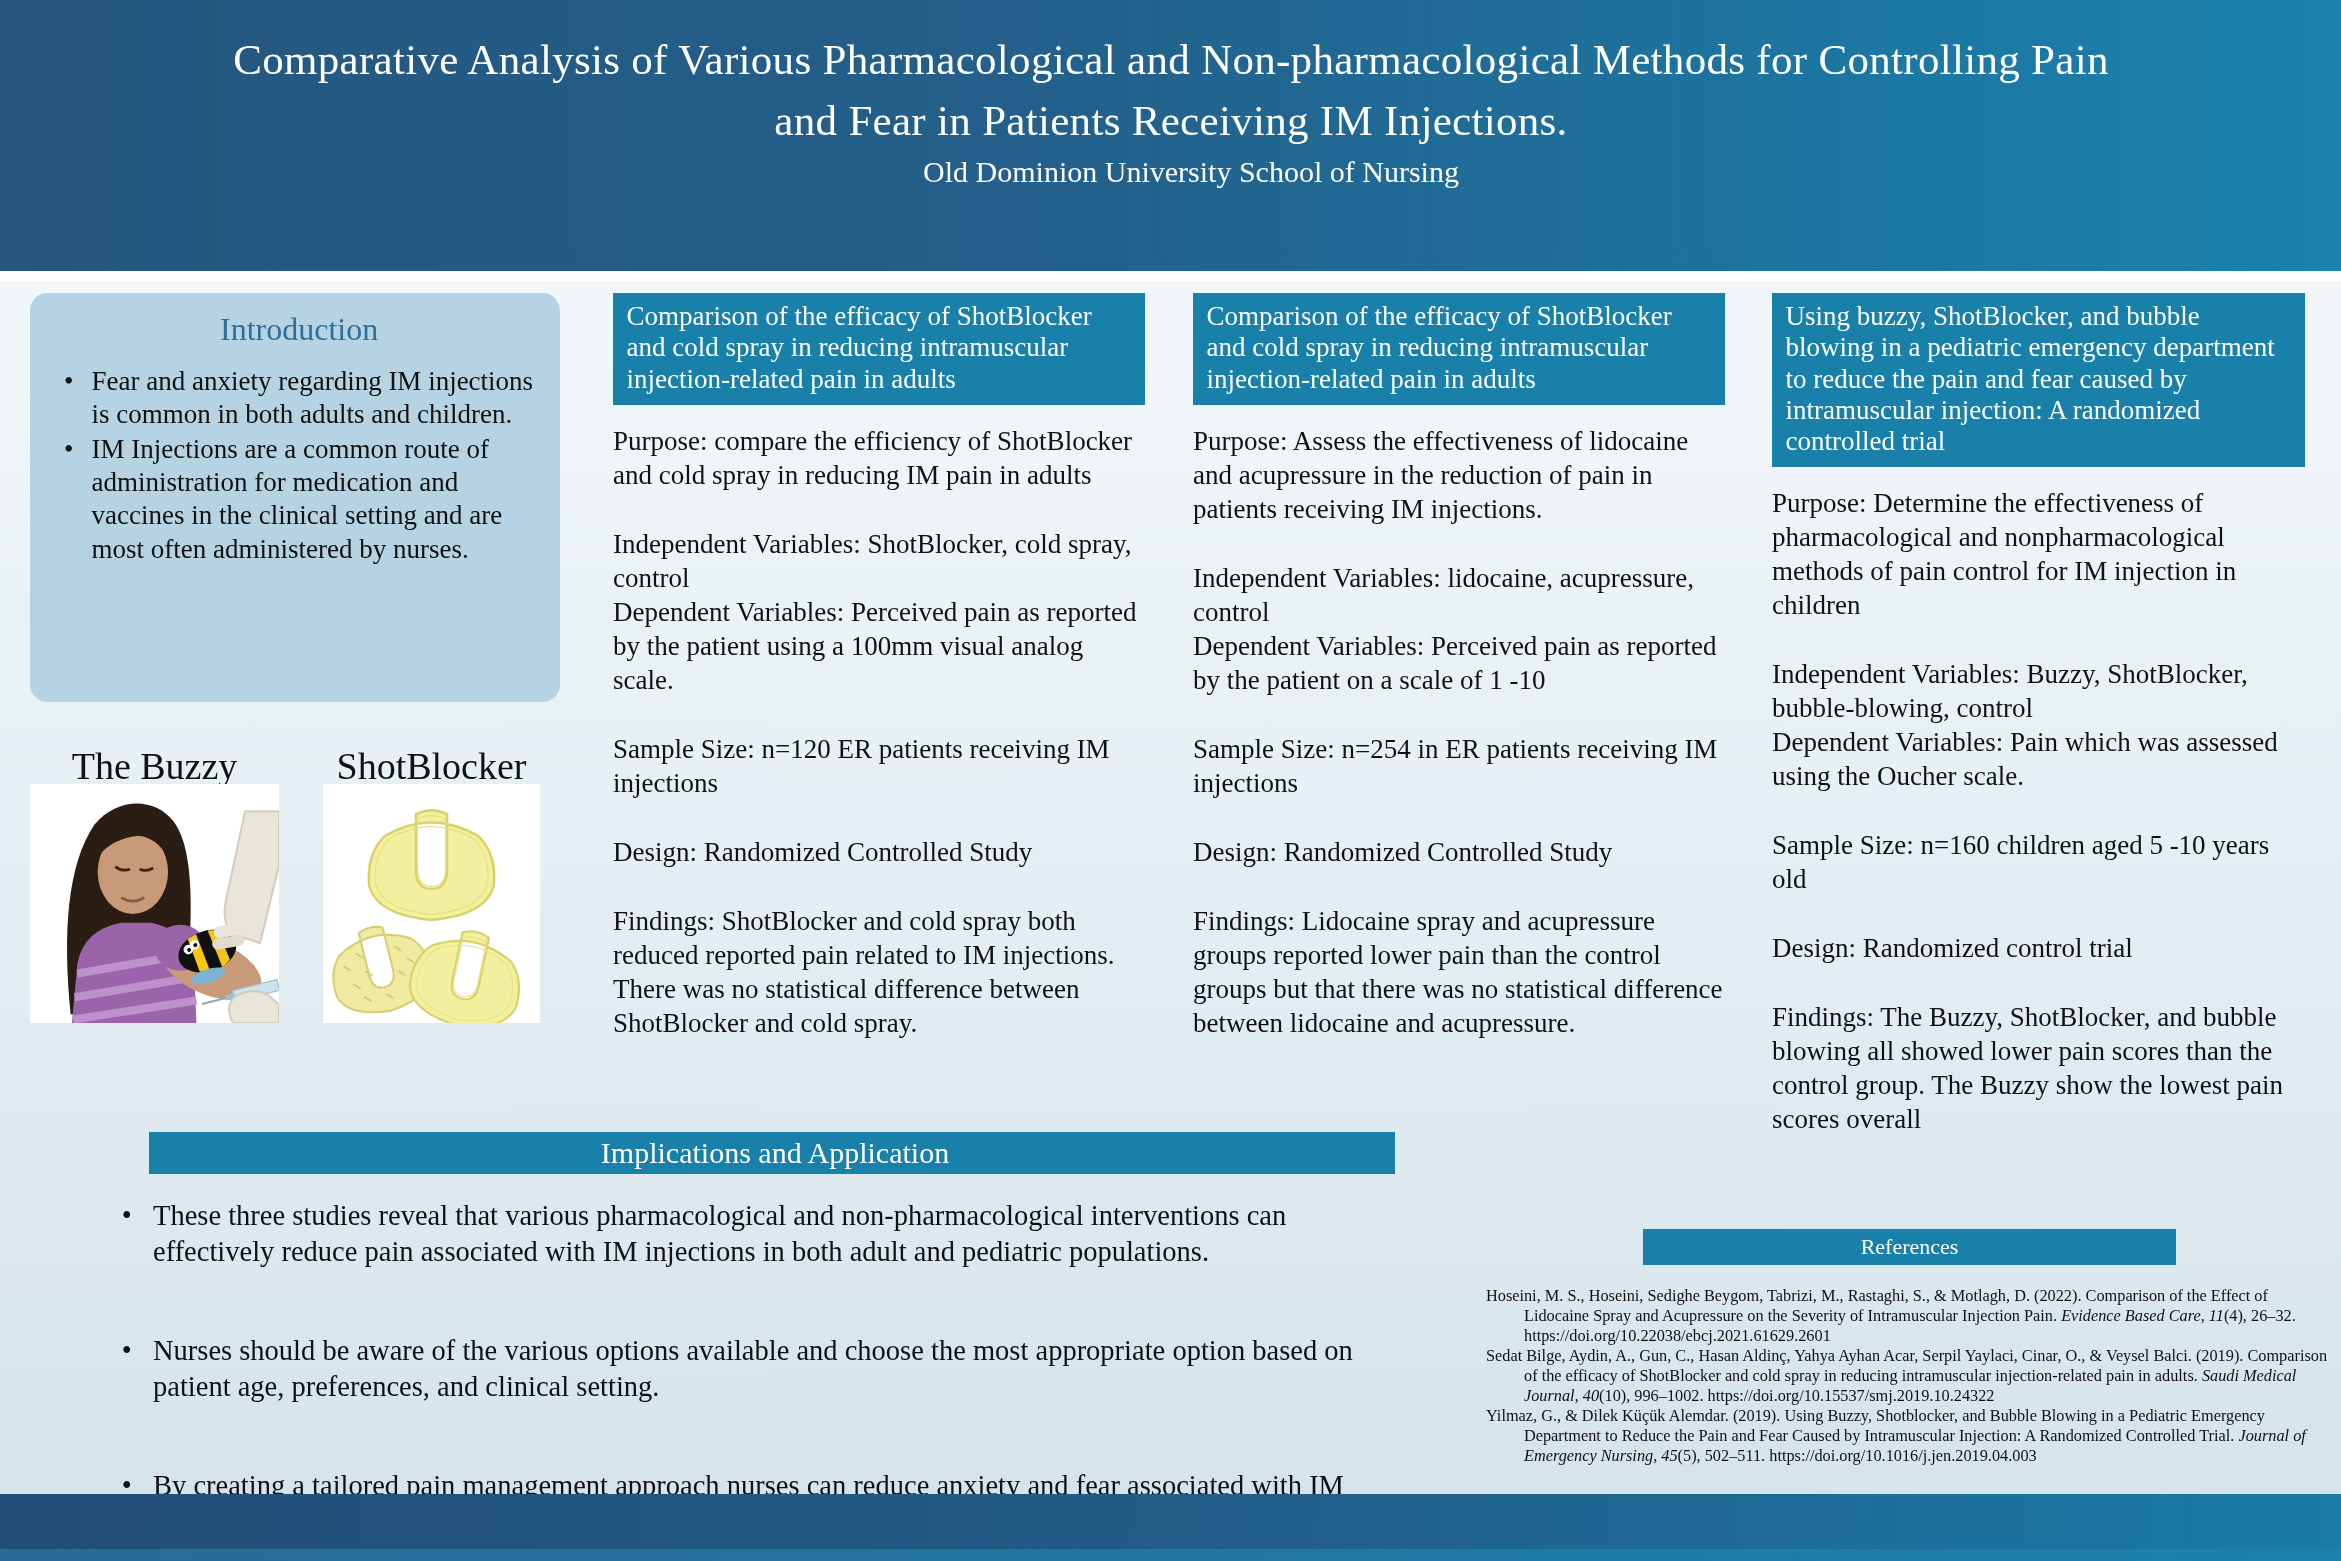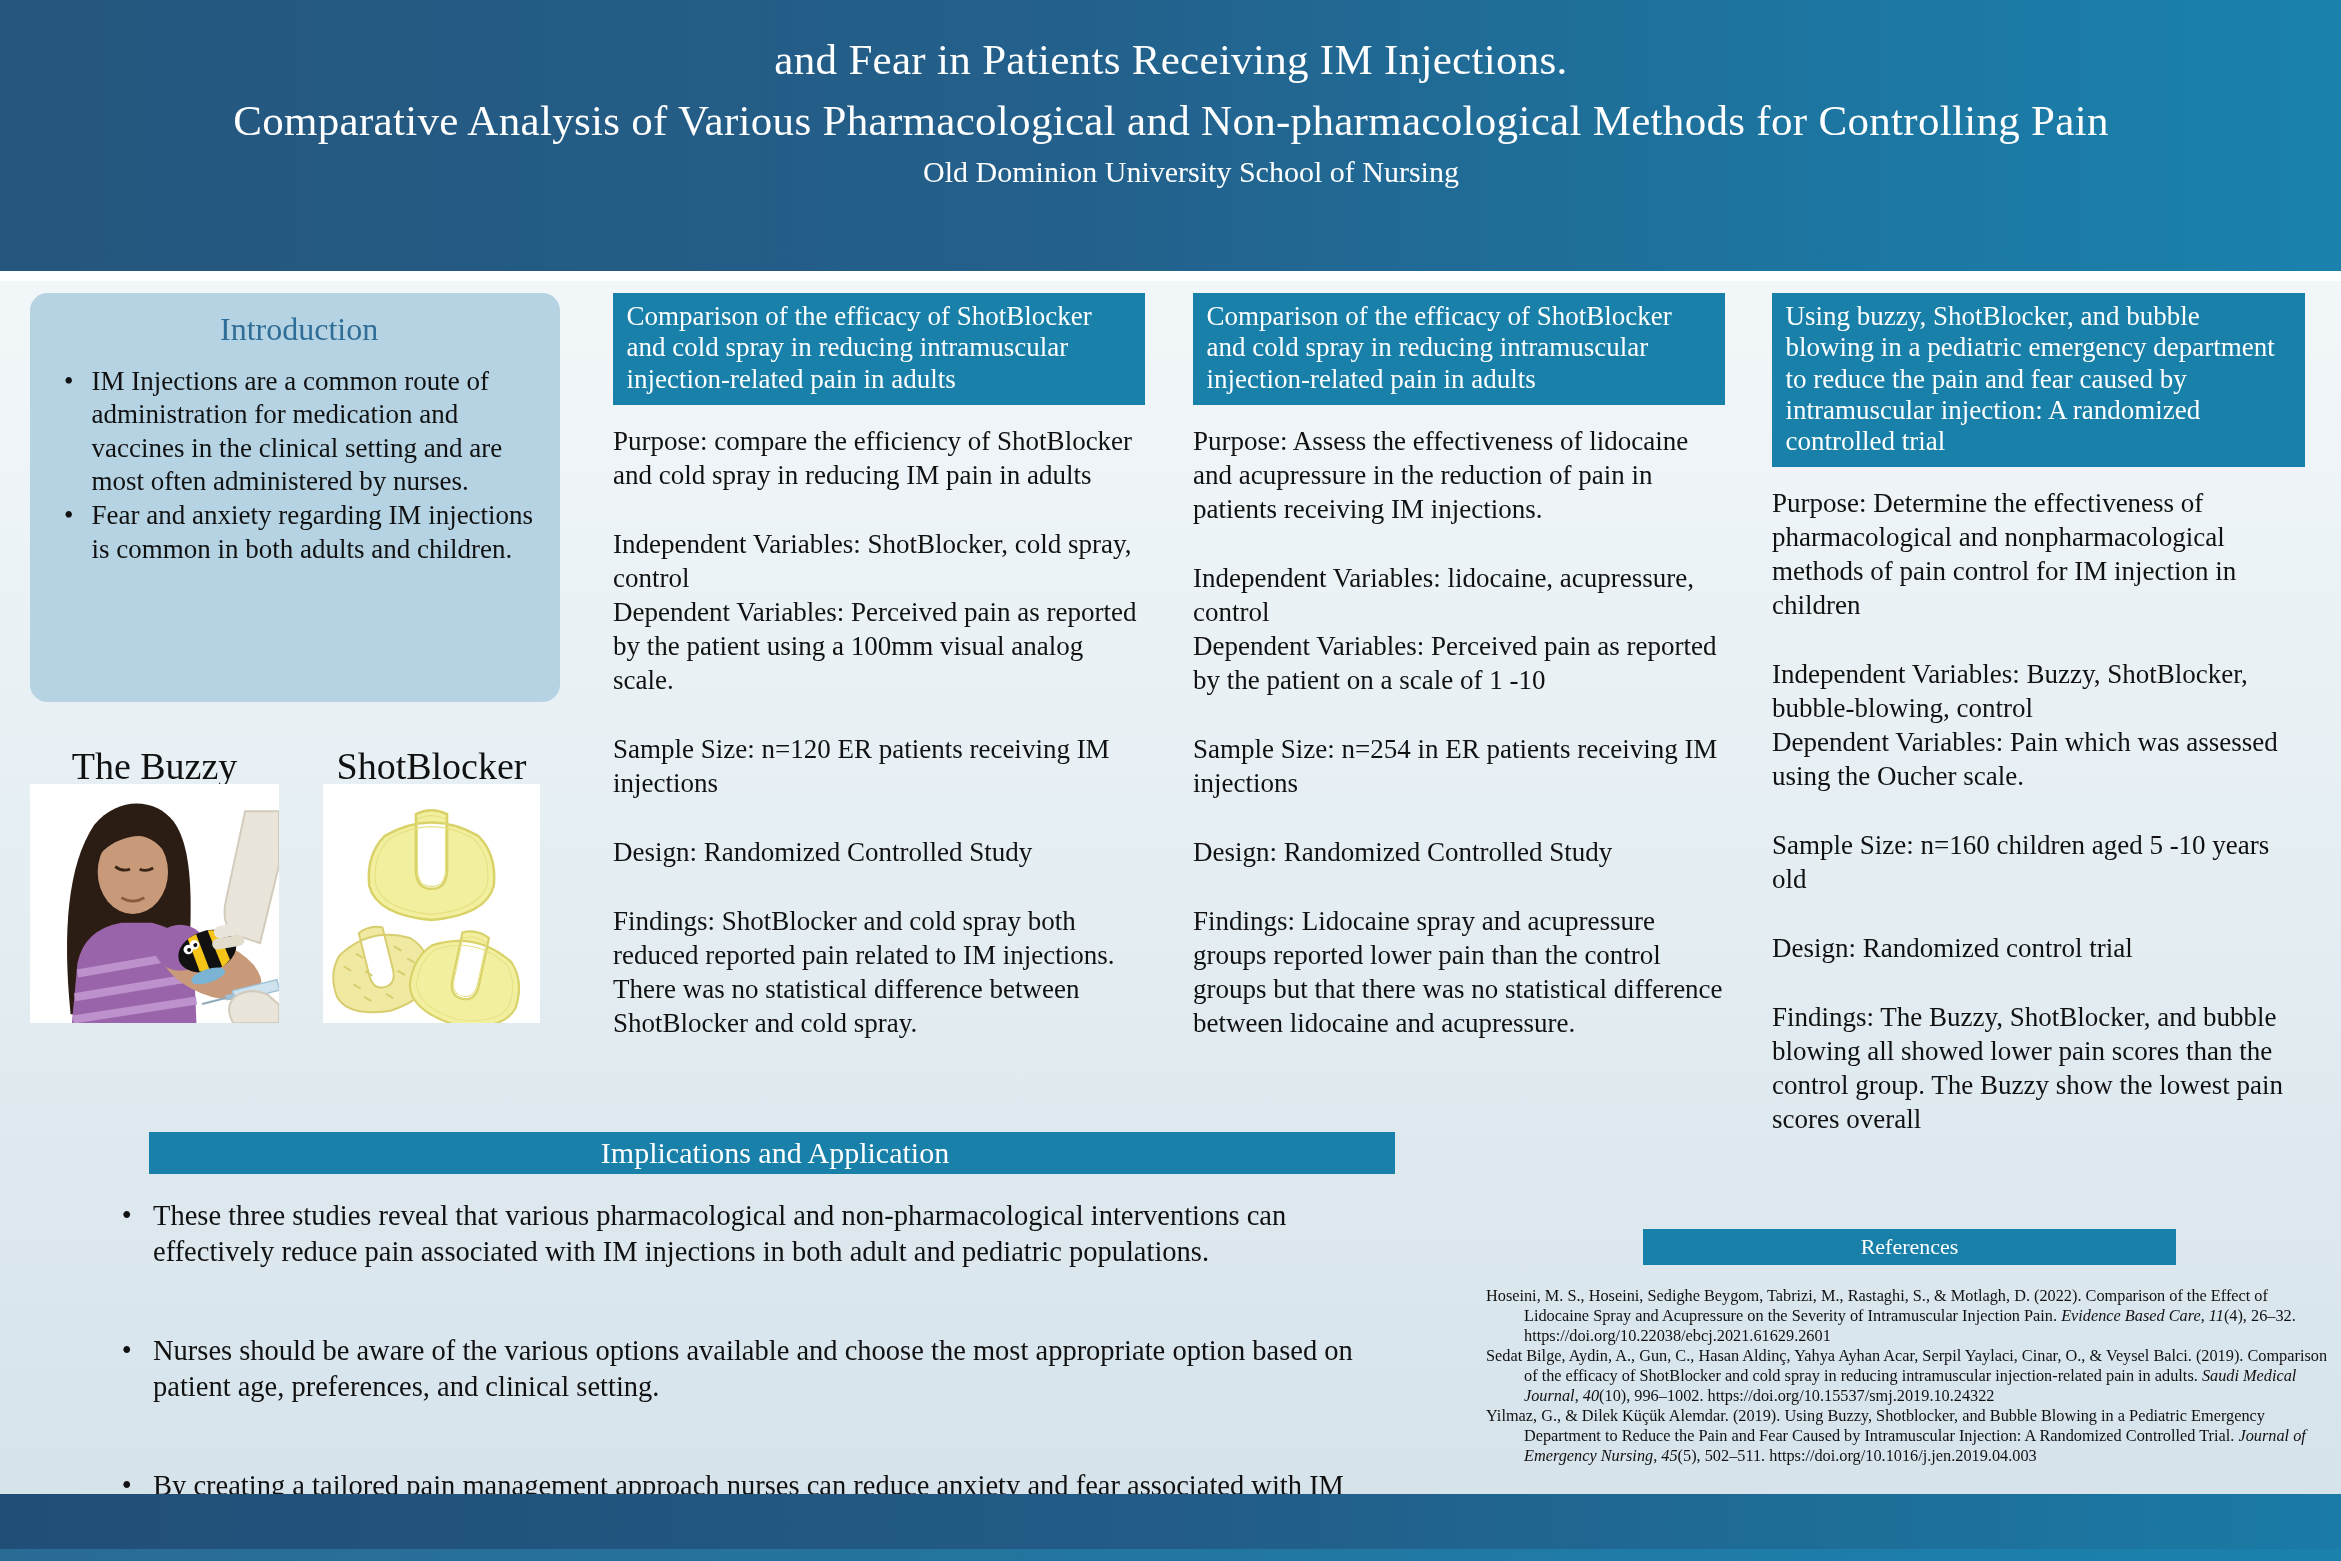--- a/index.html
+++ b/index.html
@@ -72,32 +72,32 @@
     background:linear-gradient(90deg,#2a6b96 0%,#1a82ad 100%);
   }
 </style>
 </head>
 <body>
 
 <div class="poster">
 
   <div class="header">
     <div class="title-block">
+      <div class="title-line">Comparative Analysis of Various Pharmacological and Non-pharmacological Methods for Controlling Pain</div>
       <div class="title-line">and Fear in Patients Receiving IM Injections.</div>
-      <div class="title-line">Comparative Analysis of Various Pharmacological and Non-pharmacological Methods for Controlling Pain</div>
     </div>
     <div class="affil">Old Dominion University School of Nursing</div>
   </div>
   <div class="header-gap"></div>
 
   <div class="intro">
     <h2>Introduction</h2>
     <ul>
+      <li>Fear and anxiety regarding IM injections is common in both adults and children.</li>
       <li>IM Injections are a common route of administration for medication and vaccines in the clinical setting and are most often administered by nurses.</li>
-      <li>Fear and anxiety regarding IM injections is common in both adults and children.</li>
     </ul>
   </div>
 
   <div class="photo-label" id="buzzy-label">The Buzzy</div>
   <div class="photo-label" id="shotblocker-label">ShotBlocker</div>
 
   <div class="photo" id="buzzy-photo">
     <svg width="249" height="239" viewBox="0 0 368 353">
       <rect width="368" height="353" fill="#ffffff"></rect>
 

